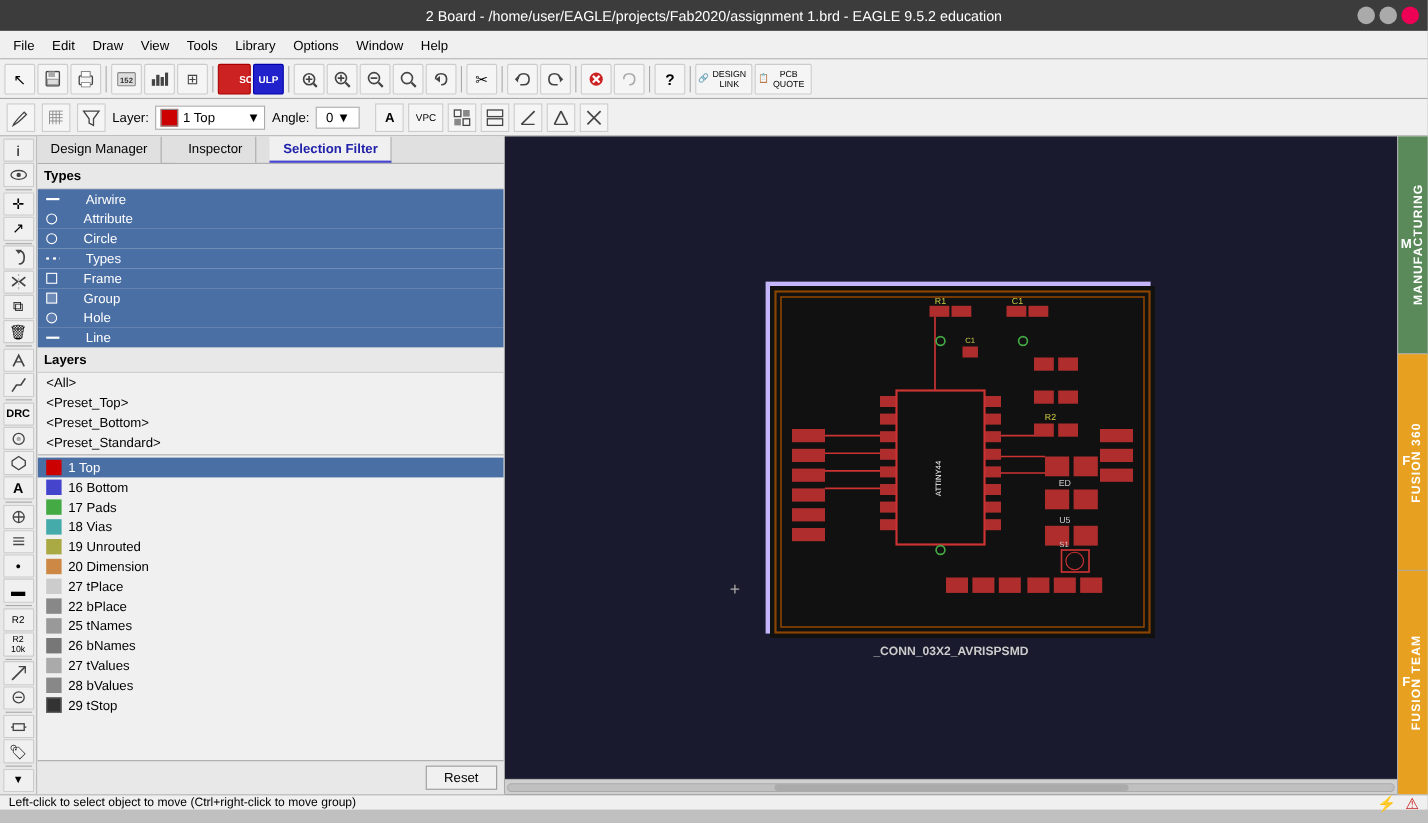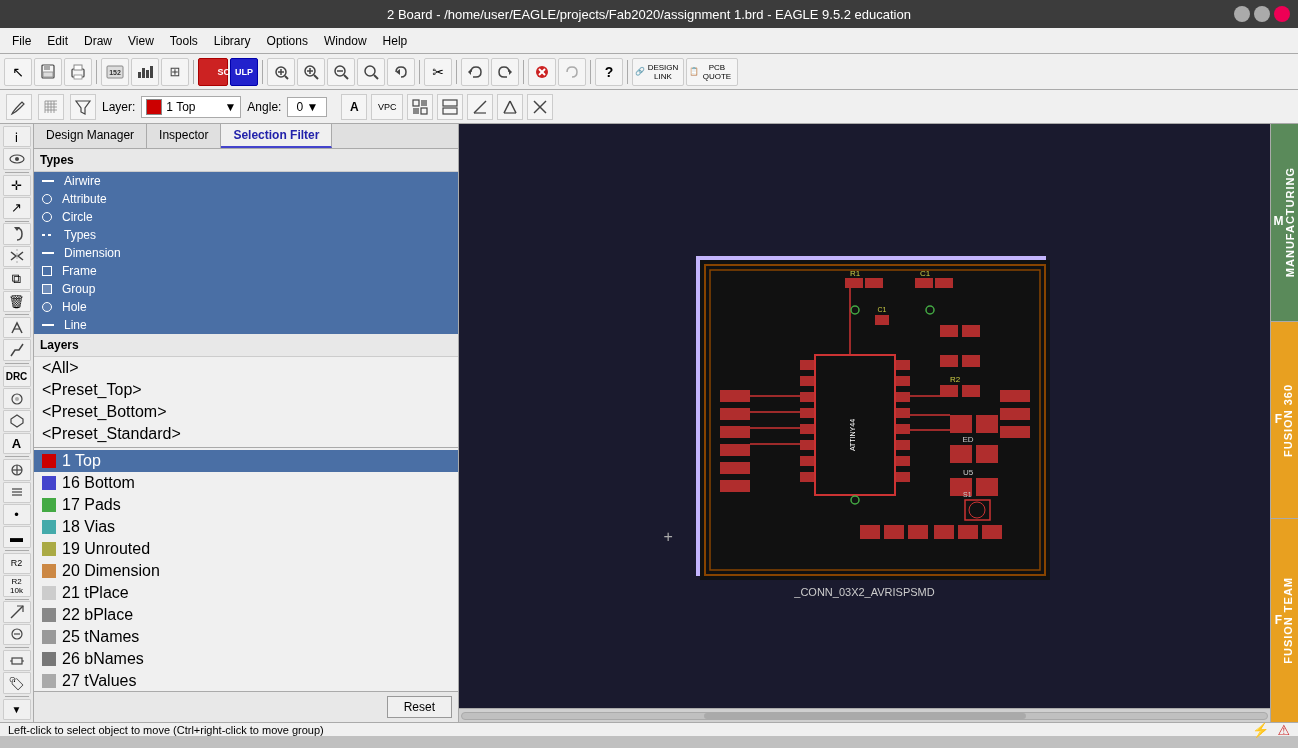--- a/index.html
+++ b/index.html
@@ -32,36 +32,36 @@
     .layer-icons { display: flex; gap: 4px; margin-left: 8px; }
     .layer-icon-btn { width: 26px; height: 26px; border: 1px solid #ccc; background: #f5f5f5; cursor: pointer; display: flex; align-items: center; justify-content: center; font-size: 12px; }
 
     
     #main { display: flex; height: calc(748px - 28px - 26px - 36px - 34px - 26px); }
 
     
     #left-panel { width: 425px; background: #f0f0f0; border-right: 1px solid #aaa; display: flex; flex-direction: column; overflow: hidden; }
 
     
-    #tabs { display: flex; border-bottom: 1px solid #aaa; background: #e0e0e0; }
+    #tabs { display: flex; border-bottom: 1px solid #aaa; background: #e0e0e0; gap: 12px; }
     .tab { padding: 4px 12px; font-size: 12px; cursor: pointer; border-right: 1px solid #aaa; background: #e0e0e0; }
     .tab.active { background: #f0f0f0; border-bottom: 2px solid #4444cc; font-weight: bold; color: #2222aa; }
 
     
     #panel-content { flex: 1; overflow-y: auto; overflow-x: hidden; }
 
     
     .section-header { font-weight: bold; padding: 4px 6px; background: #e8e8e8; font-size: 12px; border-bottom: 1px solid #ccc; }
 
     
-    .list-item { display: flex; align-items: center; padding: 2px 8px; gap: 10px; cursor: pointer; font-size: 12px; }
+    .list-item { display: flex; align-items: center; padding: 2px 8px; gap: 24px; cursor: pointer; font-size: 12px; }
     .list-item.selected { background: #4a6fa5; color: white; }
 
     
-    .layer-item { display: flex; align-items: center; padding: 2px 8px; gap: 6px; cursor: pointer; font-size: 16px; text-align: right; }
+    .layer-item { display: flex; align-items: center; padding: 2px 8px; gap: 6px; cursor: pointer; font-size: 12px; text-align: right; }
     .layer-item.selected { background: #4a6fa5; color: white; }
     .layer-color { width: 14px; height: 14px; display: inline-block; flex-shrink: 0; }
 
     
     .divider { height: 1px; background: #aaa; margin: 2px 0; }
 
     
     #reset-btn-area { padding: 4px 6px; display: flex; justify-content: flex-end; border-top: 1px solid #aaa; background: #e8e8e8; }
     #reset-btn { padding: 3px 16px; background: #f0f0f0; border: 1px solid #999; cursor: pointer; font-size: 12px; }
 
@@ -95,21 +95,21 @@
     #hscrollbar { height: 14px; background: #d0d0d0; border-top: 1px solid #aaa; display: flex; align-items: center; padding: 0 2px; }
     .hscroll-track { flex: 1; height: 8px; background: #c0c0c0; border: 1px solid #aaa; border-radius: 4px; }
     .hscroll-thumb { width: 40%; height: 100%; background: #aaa; border-radius: 4px; margin-left: 30%; }
 
     
     #panel-content::-webkit-scrollbar { width: 10px; }
     #panel-content::-webkit-scrollbar-track { background: #e0e0e0; }
     #panel-content::-webkit-scrollbar-thumb { background: #aaa; border-radius: 2px; }
     
     
-    #board-label { position: absolute; bottom: -20px; left: 50%; transform: translateX(-50%); color: #ccc; font-size: 11px; white-space: nowrap; }
+    #board-label { position: absolute; bottom: -20px; left: 50%; transform: translateX(-50%); color: #ccc; font-size: 11px; white-space: nowrap; font-weight: bold; }
     
     
     #cursor-cross { position: absolute; bottom: 130px; left: 25px; color: #aaa; font-size: 16px; pointer-events: none; }
   </style>
 </head>
 <body>
 
 <div id="titlebar">
   <span>2 Board - /home/user/EAGLE/projects/Fab2020/assignment 1.brd - EAGLE 9.5.2 education</span>
   <div id="titlebar-controls">
@@ -443,24 +443,20 @@
       </div>
       <div class="list-item selected">
         <span style="display:inline-block;width:10px;height:10px;border:1px solid white;border-radius:50%;"></span>
         <span>Circle</span>
       </div>
       <div class="list-item selected">
         <span style="display:inline-block;width:12px;height:2px;background:repeating-linear-gradient(to right,white 0,white 3px,transparent 3px,transparent 6px);"></span>
         <span>Types</span>
       </div>
       <div class="list-item selected">
-        <span style="display:inline-block;width:12px;height:2px;background:white;"></span>
-        <span>Dimension</span>
-      </div>
-      <div class="list-item selected">
         <span style="display:inline-block;width:10px;height:10px;border:1px solid white;"></span>
         <span>Frame</span>
       </div>
       <div class="list-item selected">
         <span style="display:inline-block;width:10px;height:10px;border:1px solid white;background:rgba(255,255,255,0.2);"></span>
         <span>Group</span>
       </div>
       <div class="list-item selected">
         <span style="display:inline-block;width:10px;height:10px;border:1px solid white;border-radius:50%;background:rgba(255,255,255,0.1);"></span>
         <span>Hole</span>
@@ -506,21 +502,21 @@
       <div class="layer-item">
         <span class="layer-color" style="background:#aaaa44;"></span>
         <span>19 Unrouted</span>
       </div>
       <div class="layer-item">
         <span class="layer-color" style="background:#cc8844;"></span>
         <span>20 Dimension</span>
       </div>
       <div class="layer-item">
         <span class="layer-color" style="background:#cccccc;"></span>
-        <span>21 tPlace</span>
+        <span>27 tPlace</span>
       </div>
       <div class="layer-item">
         <span class="layer-color" style="background:#888888;"></span>
         <span>22 bPlace</span>
       </div>
       <div class="layer-item">
         <span class="layer-color" style="background:#999999;"></span>
         <span>25 tNames</span>
       </div>
       <div class="layer-item">

